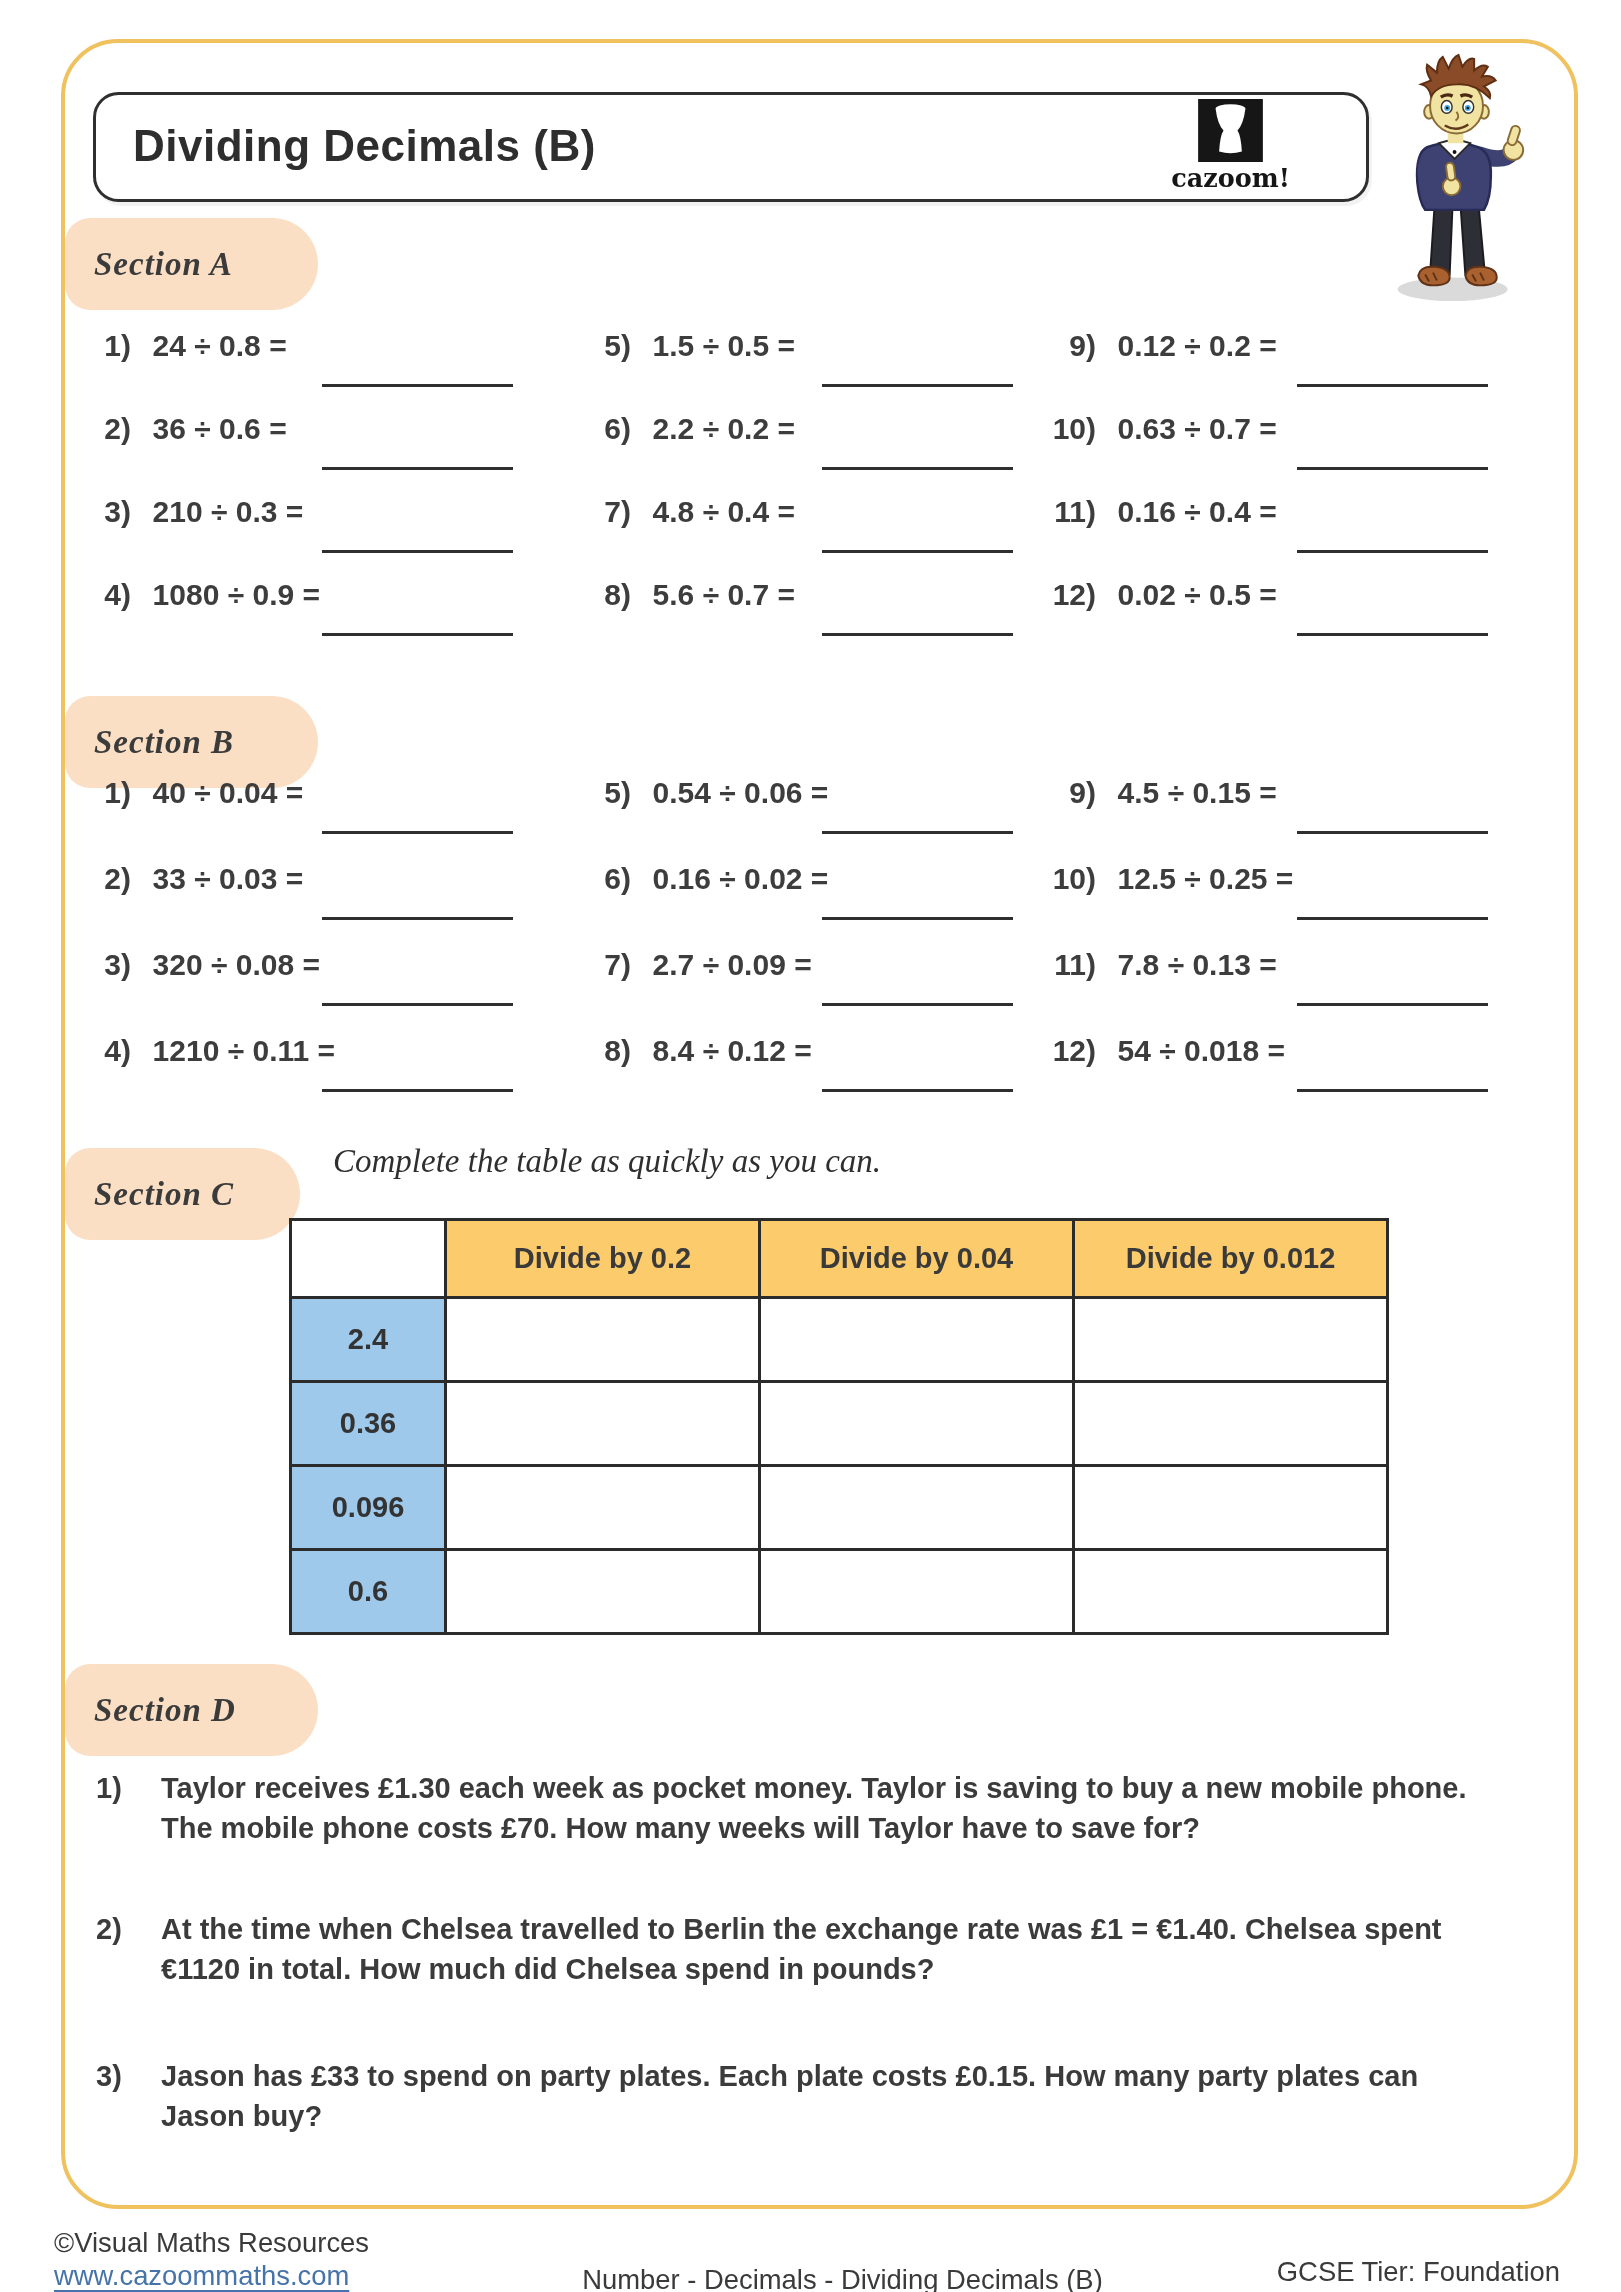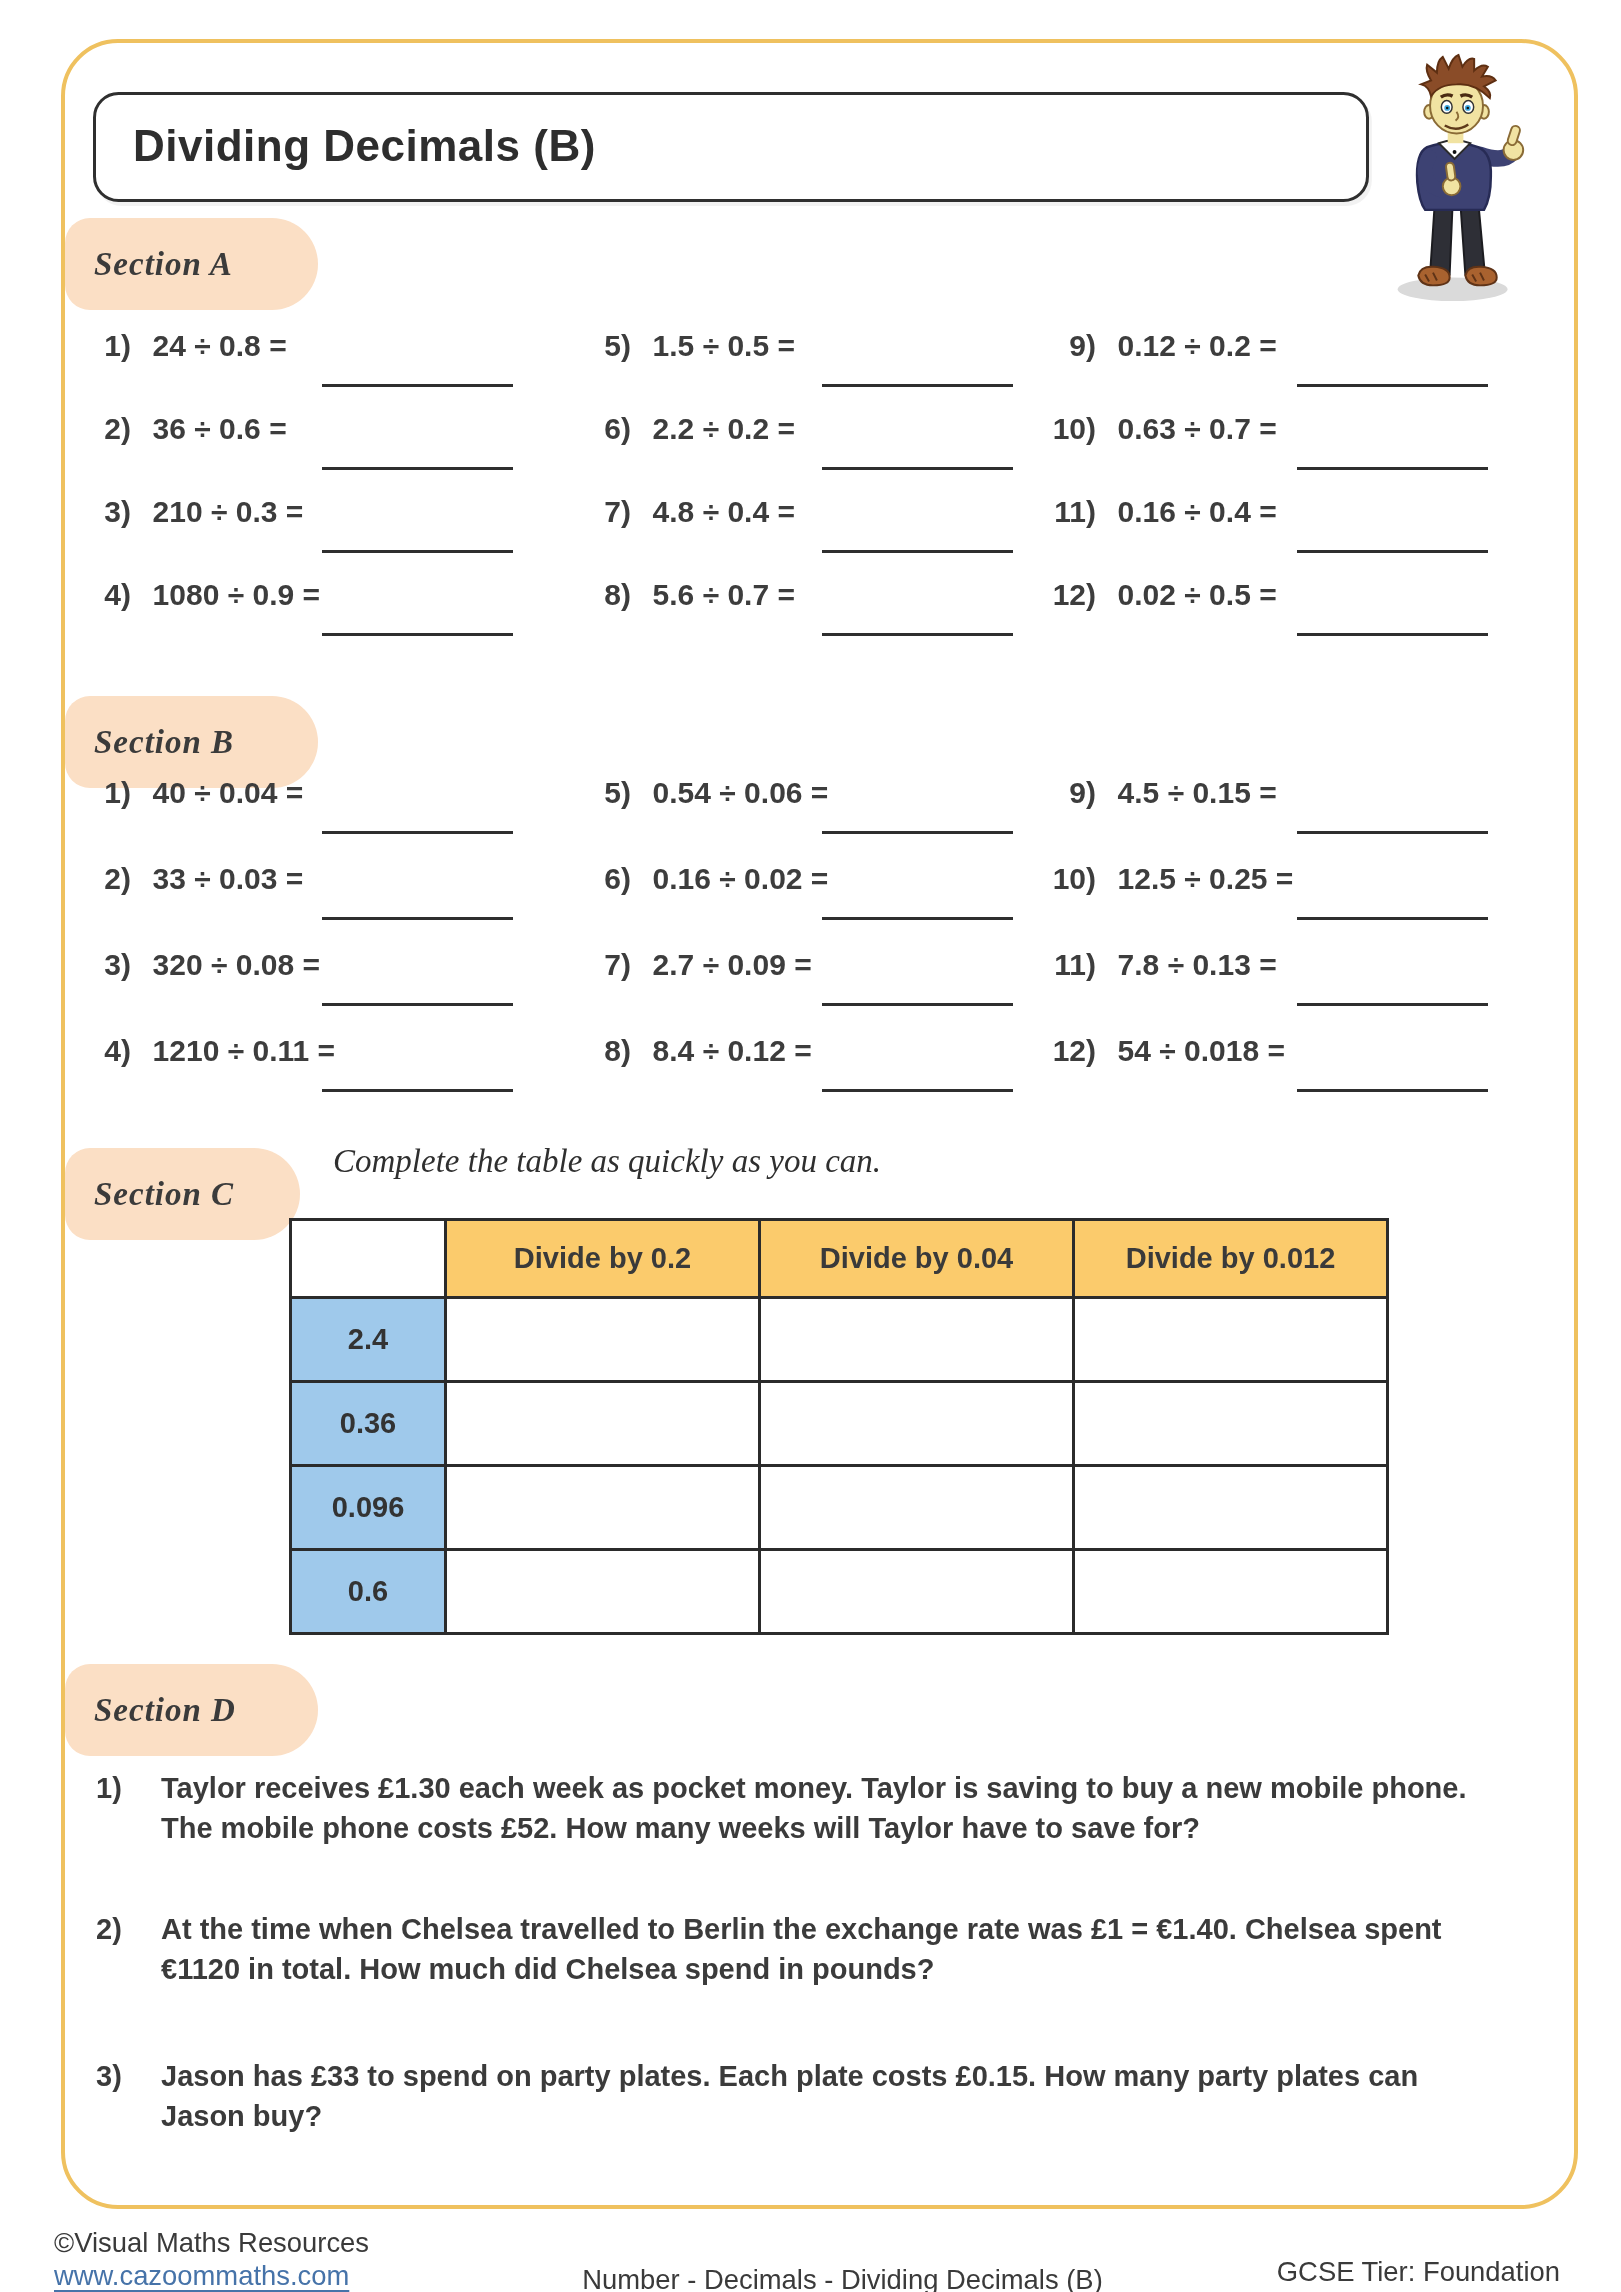--- a/index.html
+++ b/index.html
@@ -104,20 +104,28 @@
   .f-center{position:absolute;left:421px;top:2264px;width:843px;text-align:center;font-size:27.4px;color:#3a3a3a;}
   .f-right{position:absolute;right:61px;top:2256px;font-size:27.4px;color:#3a3a3a;}
 </style>
 </head>
 <body>
 
 <div class="frame"></div>
 
 <div class="titlebar">
   <span class="title">Dividing Decimals (B)</span>
+  <div class="logo">
+    <svg viewBox="0 0 74 72">
+      <rect width="74" height="72" fill="#161616"></rect>
+      <ellipse cx="37" cy="11" rx="17" ry="5" fill="#fff"></ellipse>
+      <path d="M20 11 Q22 28 29 36 Q25 42 24 60 Q37 64 50 60 Q49 42 45 36 Q52 28 54 11 Q37 17 20 11 Z" fill="#fff"></path>
+    </svg>
+    <span class="logo-text">cazoom!</span>
+  </div>
 </div>
 
 <svg class="mascot" viewBox="0 0 170 256">
   <ellipse cx="80" cy="241" rx="56" ry="12" fill="#dadada"></ellipse>
   <path d="M62 150 L57 226 L77 226 L80 154 Z" fill="#2e2f36" stroke="#1c1c20" stroke-width="2"></path>
   <path d="M88 154 L93 226 L113 226 L106 150 Z" fill="#2e2f36" stroke="#1c1c20" stroke-width="2"></path>
   <path d="M45 227 Q47 217 61 218 Q77 219 77 229 Q77 237 60 237 Q47 237 45 227 Z" fill="#a9622f" stroke="#5f3317" stroke-width="2"></path>
   <path d="M93 227 Q95 217 109 218 Q125 219 125 229 Q125 237 108 237 Q95 237 93 227 Z" fill="#a9622f" stroke="#5f3317" stroke-width="2"></path>
   <path d="M52 226 L56 233 M60 224 L64 232 M100 226 L104 233 M108 224 L112 232" stroke="#5f3317" stroke-width="2" fill="none"></path>
   <path d="M108 104 Q132 112 140 102" stroke="#3d4273" stroke-width="17" fill="none" stroke-linecap="round"></path>
@@ -374,21 +382,21 @@
       <td class="cell"></td>
     </tr>
   </tbody>
 </table>
 
 <div class="bubble bubble-d">
   <span class="seclabel">Section D</span>
 </div>
 <div class="question q1">
   <span class="qnum">1)</span>
-  <span class="qtext">Taylor receives £1.30 each week as pocket money. Taylor is saving to buy a new mobile phone. The mobile phone costs £52. How many weeks will Taylor have to save for?</span>
+  <span class="qtext">Taylor receives £1.30 each week as pocket money. Taylor is saving to buy a new mobile phone. The mobile phone costs £70. How many weeks will Taylor have to save for?</span>
 </div>
 <div class="question q2">
   <span class="qnum">2)</span>
   <span class="qtext">At the time when Chelsea travelled to Berlin the exchange rate was £1 = €1.40. Chelsea spent €1120 in total. How much did Chelsea spend in pounds?</span>
 </div>
 <div class="question q3">
   <span class="qnum">3)</span>
   <span class="qtext">Jason has £33 to spend on party plates. Each plate costs £0.15. How many party plates can Jason buy?</span>
 </div>
 

